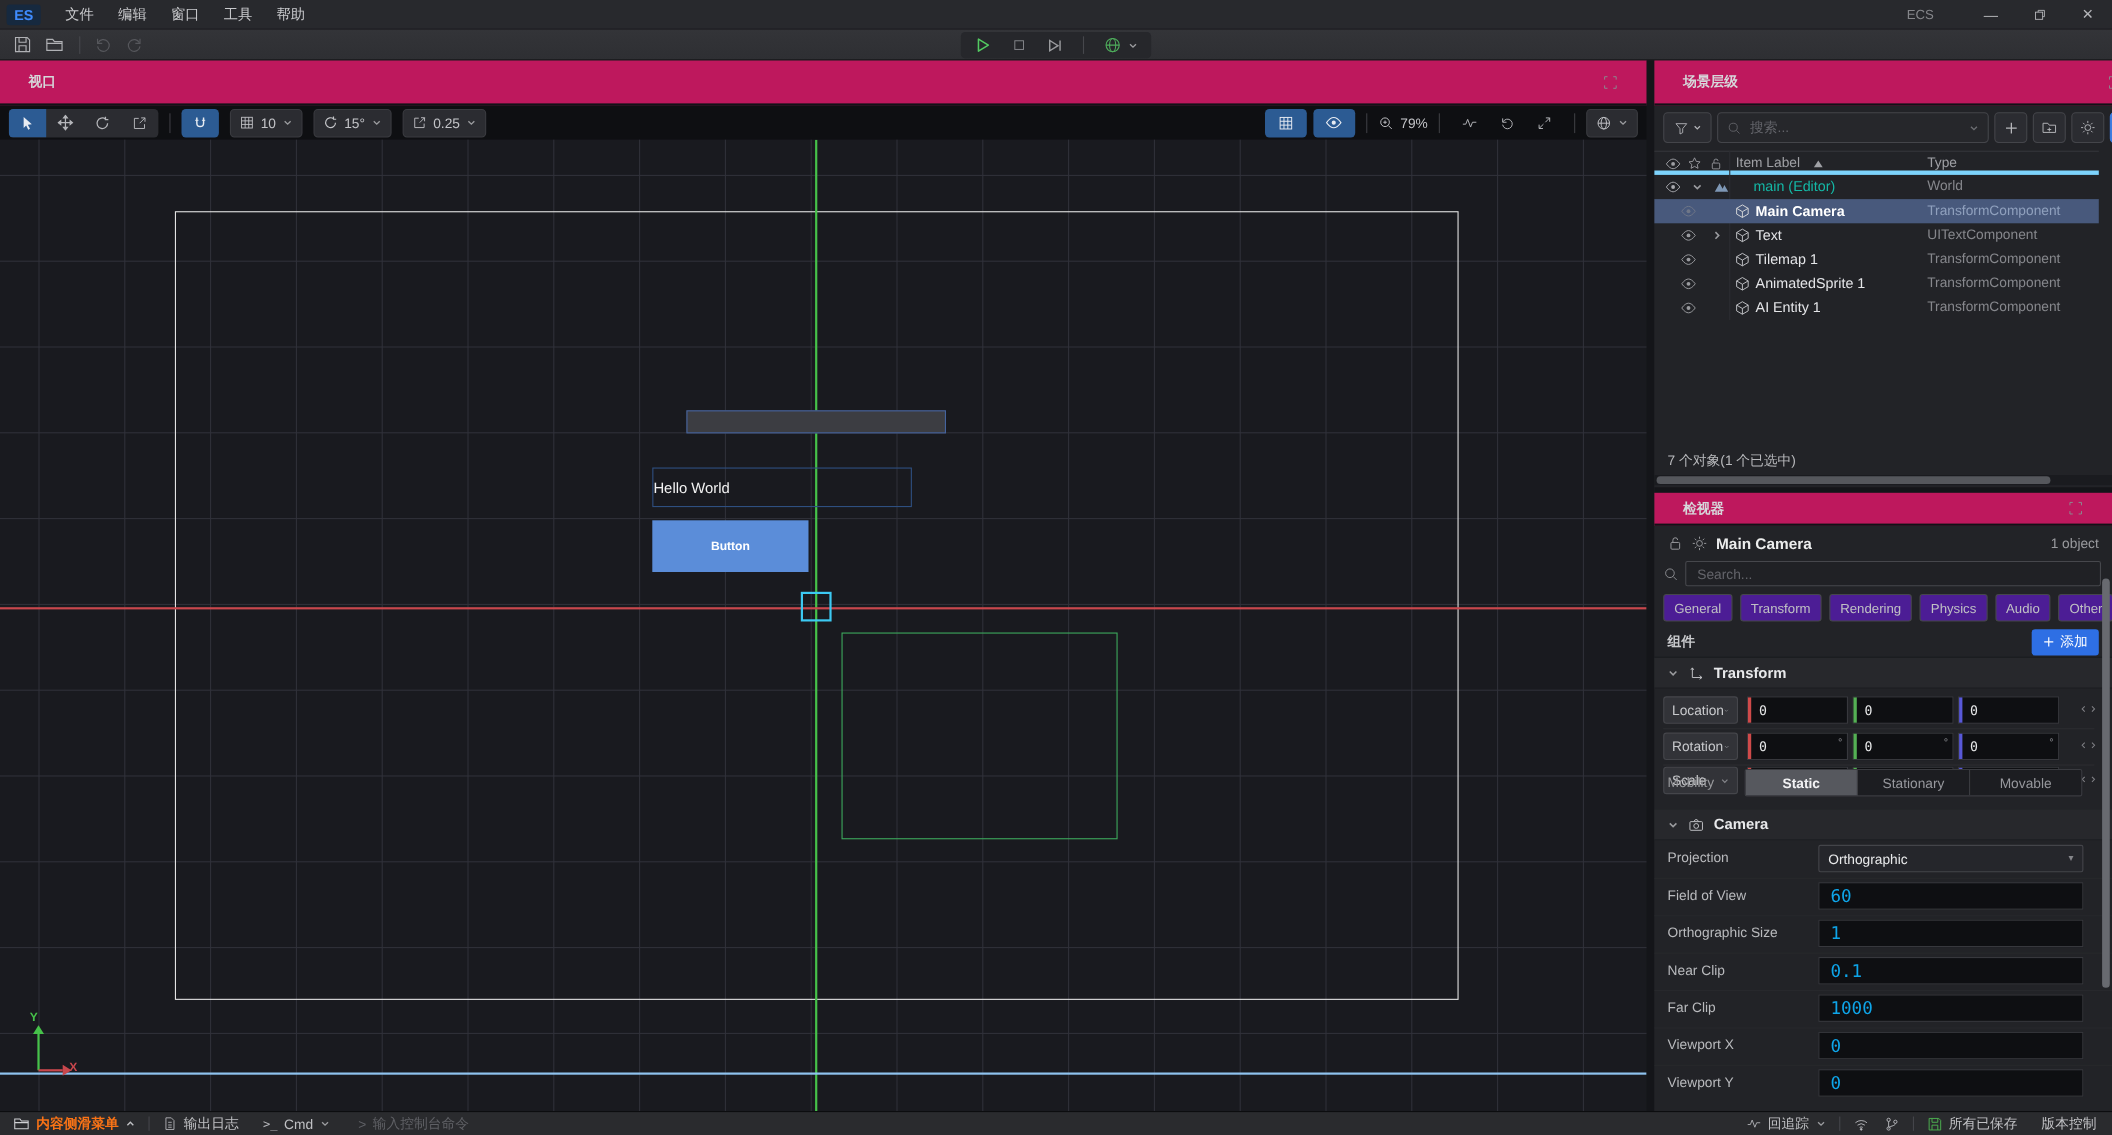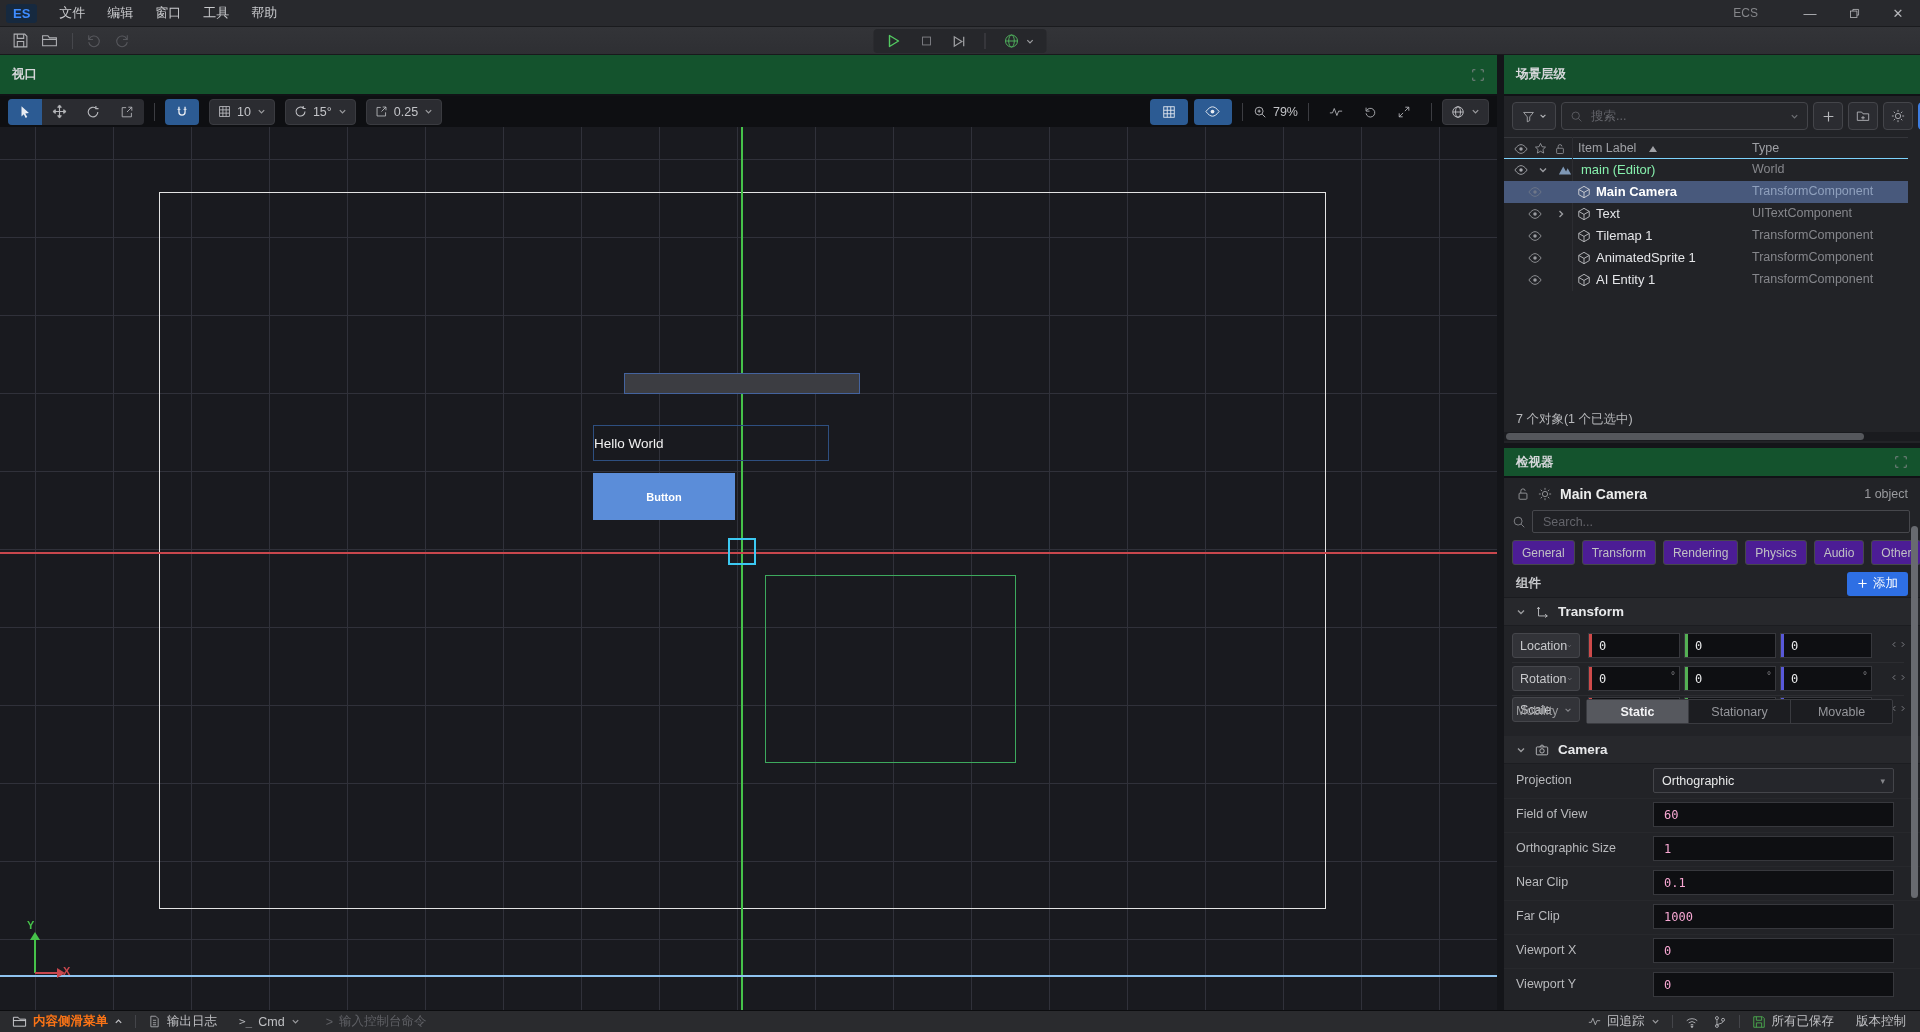--- a/index.html
+++ b/index.html
@@ -14,21 +14,21 @@
   #tb-right{margin-left:auto;display:flex;align-items:center;gap:0;}
   #session{color:#85868a;font-size:12px;margin-right:30px;}
   .winbtn{width:44px;text-align:center;color:#b6b7bb;font-size:13px;}
   
   #maintb{left:0;top:27px;width:1920px;height:28px;background:linear-gradient(#333438,#2e2f33);border-bottom:1px solid #18191c;display:flex;align-items:center;}
   .mtb-ic{margin-left:12px;color:#b0b1b5;}
   .mtb-sep{width:1px;height:16px;background:#46474c;margin-left:14px;}
   .disabled{color:#56575c;}
   #playgroup{position:absolute;left:50%;top:2px;transform:translateX(-50%);height:24px;background:#26272b;border-radius:4px;display:flex;align-items:center;gap:18px;padding:0 12px;}
   
-  .panelhdr{height:41px;background:#14532d;border-bottom:2px solid #111216;display:flex;align-items:center;padding:0 12px;}
+  .panelhdr{height:41px;background:#be185d;border-bottom:2px solid #111216;display:flex;align-items:center;padding:0 26px;}
   .panelhdr .ttl{font-size:12.5px;font-weight:bold;color:#d6d7da;}
   .expand{margin-left:auto;color:#8a8b90;}
   
   #viewport{left:0;top:55px;width:1497px;height:955px;background:#191a1f;}
   #vptools{position:absolute;left:0;top:41px;width:100%;height:31px;background:#0e0f12;display:flex;align-items:center;padding:0 8px;}
   .vbtn{height:26px;min-width:34px;display:flex;align-items:center;justify-content:center;background:#2b2c31;color:#b5b6ba;border-radius:4px;}
   .vgroup{height:26px;display:flex;align-items:center;background:#2b2c31;border:1px solid #3a3b40;border-radius:4px;padding:0 8px;gap:6px;color:#c3c4c8;font-size:12.5px;}
   .vbtn.active{background:#2c5b93;color:#e8ecf2;}
   .vsep{width:1px;height:18px;background:#3c3d42;margin:0 10px;}
   .toolcluster{display:flex;background:#2b2c31;border-radius:4px;overflow:hidden;}
@@ -56,21 +56,21 @@
   #vdivider{left:1497px;top:55px;width:7px;height:955px;background:#141519;}
   #rightpanel{left:1504px;top:55px;width:416px;height:955px;background:#222327;}
   
   #hierarchy{position:absolute;left:0;top:0;width:452px;height:388px;}
   #htools{position:absolute;left:0;top:45px;width:100%;height:32px;display:flex;align-items:center;padding:0 10px 0 8px;gap:5px;}
   .hbtn{height:28px;background:#2b2c31;border:1px solid #44454a;border-radius:4px;display:flex;align-items:center;justify-content:center;color:#b5b6ba;}
   .hbtn.blue{background:var(--accent);border-color:var(--accent);color:#fff;}
   #hsearch{flex:1;height:28px;background:#26272b;border:1px solid #44454a;border-radius:4px;display:flex;align-items:center;padding:0 8px;gap:6px;color:#63646a;}
   #hsearch input{flex:1;background:transparent;border:none;outline:none;color:#c8c9cc;font-size:12.5px;}
   #hsearch input::placeholder{color:#63646a;}
-  #theader{position:absolute;left:0;top:82px;width:404px;height:22px;border-top:1px solid #35363b;border-bottom:1px solid #7dd3fc;color:#9fa0a5;font-size:12.5px;}
+  #theader{position:absolute;left:0;top:82px;width:404px;height:22px;border-top:1px solid #35363b;border-bottom:4px solid #7dd3fc;color:#9fa0a5;font-size:12.5px;}
   .coldiv{position:absolute;left:68px;top:82px;width:1px;height:154px;background:#2c2d32;}
   .trow{position:absolute;left:0;width:404px;height:22px;font-size:13px;color:#e4e5e8;}
   .trow .type{position:absolute;left:248px;top:3px;color:#86878c;font-size:12.5px;}
   .trow.selected{background:var(--sel-row);}
   .trow.selected .type{color:#8fa0bd;}
   .ticon{position:absolute;top:4px;}
   .tlabel{position:absolute;top:3px;}
   #hstatus{position:absolute;left:12px;top:356px;color:#b9babd;font-size:12.5px;}
   #hscroll{position:absolute;left:0;top:377px;width:416px;height:9px;background:#1a1b1f;}
   #hscroll .thumb{position:absolute;left:2px;top:1px;width:358px;height:7px;background:#55575c;border-radius:4px;}
@@ -101,21 +101,21 @@
   .t-icons{position:absolute;right:14px;top:4px;display:flex;gap:9px;color:#808186;}
   #mobrow{position:absolute;left:0;top:251px;width:416px;height:26px;}
   #moblabel{position:absolute;left:12px;top:5px;color:#9a9b9e;font-size:12.5px;}
   #segctl{position:absolute;left:82px;top:0;width:307px;height:25px;background:#1c1d21;border:1px solid #3a3b40;border-radius:2px;display:flex;}
   .seg{flex:1;display:flex;align-items:center;justify-content:center;color:#96979c;font-size:12.5px;border-right:1px solid #3a3b40;text-align:center;}
   .seg:last-child{border-right:none;}
   .seg.active{background:#56585e;color:#f2f2f4;font-weight:bold;}
   .proprow{position:absolute;left:0;width:416px;height:34px;}
   .proplabel{position:absolute;left:12px;top:9px;color:#b9babd;font-size:12.5px;}
   .propinput{position:absolute;left:149px;top:4px;width:241px;height:25px;background:#0e0f12;border:1px solid #37383d;}
-  .propinput input{position:absolute;left:8px;top:0;width:220px;height:23px;background:transparent;border:none;outline:none;color:#f9a8d4;font-size:12px;font-family:"DejaVu Sans Mono",monospace;}
+  .propinput input{position:absolute;left:8px;top:0;width:220px;height:23px;background:transparent;border:none;outline:none;color:#0ea5e9;font-size:16px;font-family:"DejaVu Sans Mono",monospace;}
   .propdrop{position:absolute;left:149px;top:4px;width:241px;height:25px;background:#25262b;border:1px solid #44454a;border-radius:2px;display:flex;align-items:center;padding:0 8px;color:#e8e9ea;font-size:12.5px;}
   .propdrop .caret{margin-left:auto;color:#85868b;font-size:9px;}
   .propsep{position:absolute;left:0;width:416px;height:1px;background:#27282c;}
   
   #statusbar{left:0;top:1010px;width:1920px;height:22px;background:#2a2b2e;border-top:1px solid #0c0d0f;display:flex;align-items:center;font-size:12.5px;color:#c0c1c4;}
   .sb-sep{width:1px;height:13px;background:#44454a;margin:0 12px;}
   .sb-item{display:flex;align-items:center;gap:6px;}
   .sb-dim{color:#5f6065;}
   #sb-right{margin-left:auto;display:flex;align-items:center;margin-right:14px;}
 </style>
@@ -411,21 +411,21 @@
         <svg class="ic ticon" width="14" height="14" viewBox="0 0 16 16" style="left:10px;color:#a8a9ae">
             <path d="M1 8c2.5-3.5 5-5 7-5s4.5 1.5 7 5c-2.5 3.5-5 5-7 5s-4.5-1.5-7-5z" fill="none" stroke="currentColor"></path>
             <circle cx="8" cy="8" r="2" fill="currentColor"></circle>
           </svg>
         <svg class="ic ticon" width="10" height="10" viewBox="0 0 10 10" style="left:34px;top:6px" fill="none" stroke="#9a9b9f" stroke-width="1.4">
             <path d="M2 3.5 5 6.5 8 3.5"></path>
           </svg>
         <svg class="ic ticon" width="14" height="14" viewBox="0 0 16 16" style="left:54px" fill="#7e97b5">
             <path d="M1 13 6 4l3.2 5.8L11 6l4 7z"></path>
           </svg>
-        <span class="tlabel" style="left:77px;color:#86efac">main (Editor)</span>
+        <span class="tlabel" style="left:90px;color:#14b8a6">main (Editor)</span>
         <span class="type">World</span>
       </div>
 
       <div class="trow selected" style="top:126px">
         <svg class="ic ticon" width="14" height="14" viewBox="0 0 16 16" style="left:24px;color:#6f7788">
             <path d="M1 8c2.5-3.5 5-5 7-5s4.5 1.5 7 5c-2.5 3.5-5 5-7 5s-4.5-1.5-7-5z" fill="none" stroke="currentColor"></path>
             <circle cx="8" cy="8" r="2" fill="currentColor"></circle>
           </svg>
         <svg class="ic ticon" width="14" height="14" viewBox="0 0 16 16" style="left:73px" fill="none" stroke="#d6d7da">
             <path d="M8 1.5 14 5v6l-6 3.5L2 11V5z"></path>

